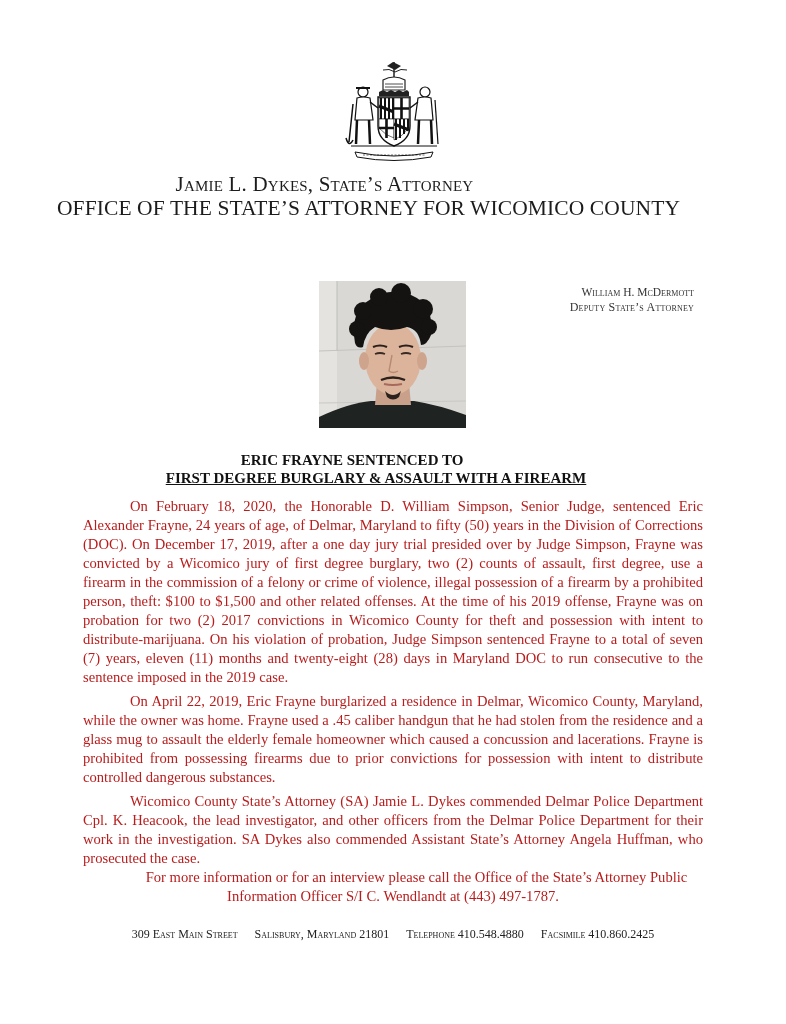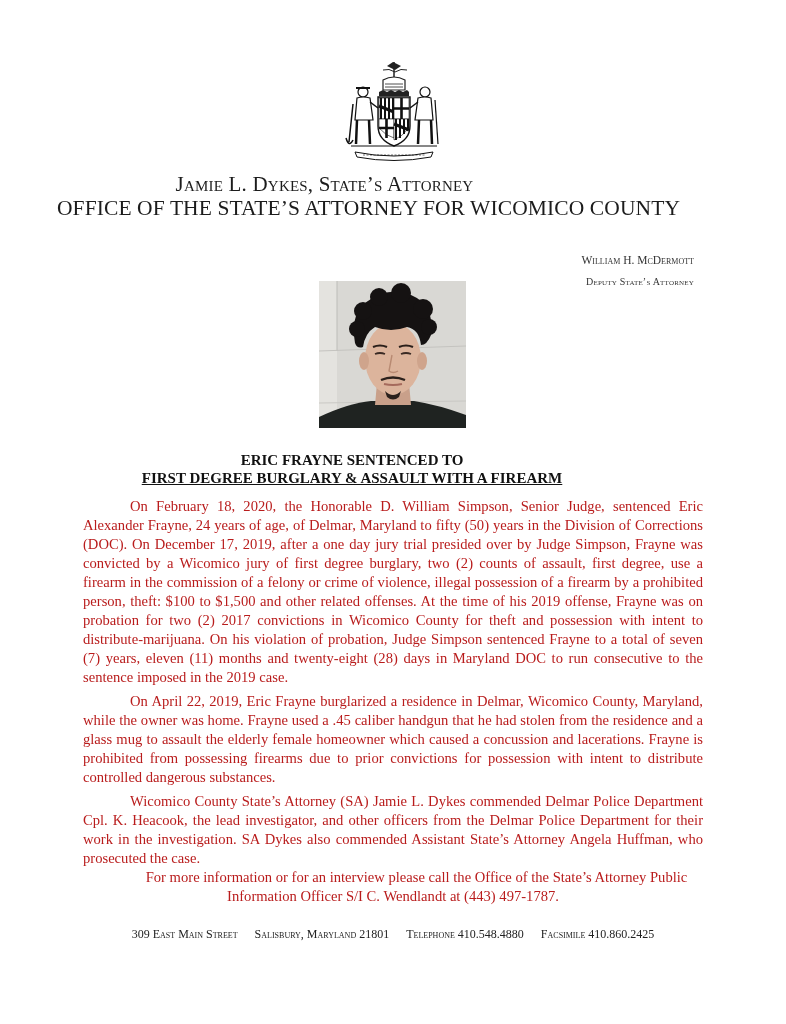--- a/index.html
+++ b/index.html
@@ -2,26 +2,26 @@
 <html><head>
 <meta charset="utf-8">
 <style>
   html, body { margin: 0; padding: 0; background: #ffffff; }
   body { width: 786px; height: 1024px; position: relative; overflow: hidden; color: #1a1a1a; }
   .seal { position: absolute; left: 343px; top: 60px; width: 102px; height: 104px; }
   .letterhead { position: absolute; left: 0; width: 649px; text-align: center; font-family: "Liberation Serif", serif; color: #1c1c1c; }
   .lh1 { top: 172px; font-size: 21px; letter-spacing: 0.2px; }
   .lh2 { top: 196px; font-size: 21.5px; letter-spacing: 0.1px; padding-left: 44px; }
   .deputy { position: absolute; right: 92px; top: 254px; text-align: right; font-family: "Liberation Serif", serif; color: #333; }
-  .deputy .n { font-size: 11.5px; }
-  .deputy .t { font-size: 10px; letter-spacing: 0.2px; margin-top: 10px; }
+  .deputy .n { font-size: 11.5px; margin-top: 32px; }
+  .deputy .t { font-size: 12px; letter-spacing: 0.2px; margin-top: 2px; }
   .photo { position: absolute; left: 319px; top: 281px; width: 147px; height: 147px; overflow: hidden; background: #dcdad6; }
   .headline { position: absolute; left: 0; width: 704px; text-align: center; font-family: Liberation Serif, serif; font-weight: bold; font-size: 15px; color: #111; }
   .hl1 { top: 452px; }
-  .hl2 { top: 470px; text-decoration: underline; }
+  .hl2 { top: 470px; text-decoration: underline; padding-left: 24px; }
   .body-text { position: absolute; left: 83px; width: 620px; font-family: "Liberation Serif", serif; font-size: 14.6px; line-height: 19px; text-align: justify; color: #b91c1c; }
   .body-text p { margin: 0; text-indent: 47px; }
   .p1 { top: 497px; }
   .p2 { top: 692px; }
   .p3 { top: 792px; }
   .p4 { top: 868px; text-align: center; }
   .footer { position: absolute; left: 0; width: 786px; top: 927px; text-align: center; font-family: "Liberation Serif", serif; font-size: 12px; color: #222; word-spacing: 0; }
   .footer .item { margin: 0 7px; text-align: center; }
 </style>
 </head>

